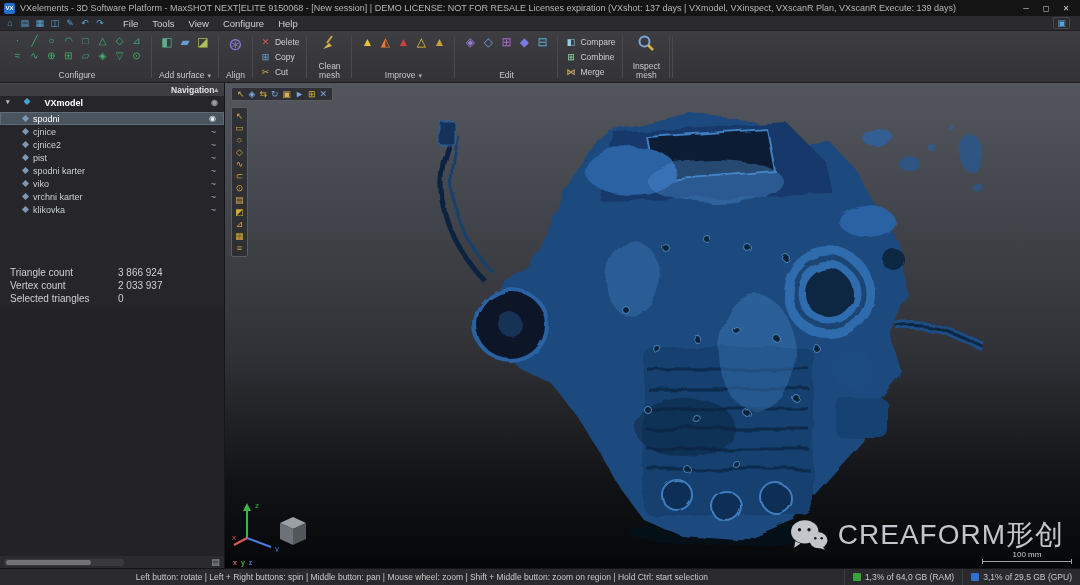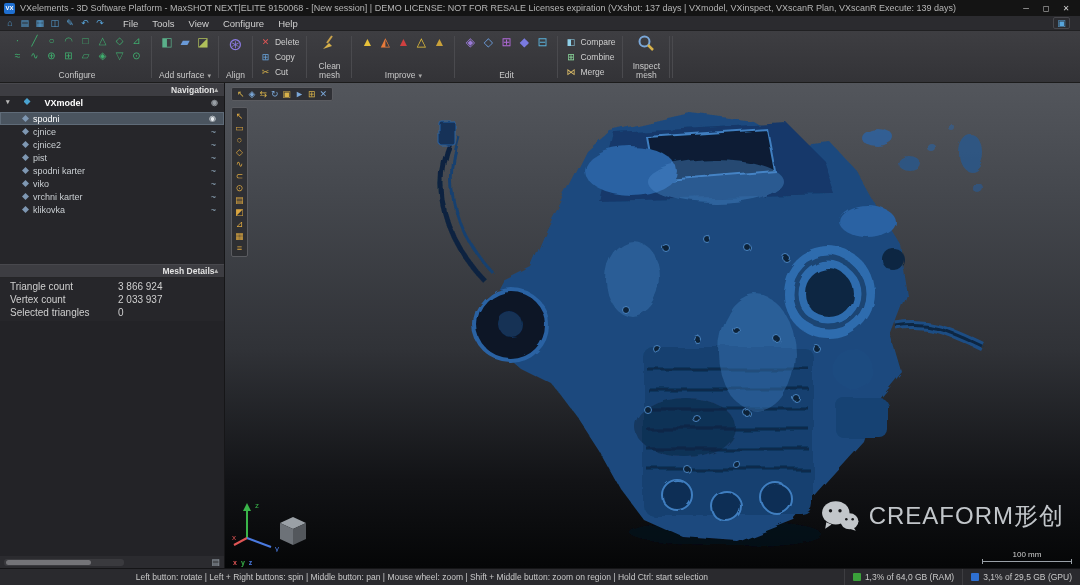--- a/index.html
+++ b/index.html
@@ -92,22 +92,22 @@
     font-size:9px;color:#dba640}
   .model-canvas{position:absolute;left:160px;top:14px;width:620px;height:455px}
   .triad{position:absolute;left:6px;bottom:16px}
   .nav-cube{position:absolute;left:50px;bottom:20px}
   .xyz-mini{position:absolute;left:8px;bottom:2px;font-size:7px;display:flex;gap:4px;font-weight:bold}
   .ax-x{color:#e05555}.ax-y{color:#3ab54a}.ax-z{color:#4a7ae0}
   .scale-bar{position:absolute;right:8px;bottom:6px;width:90px;text-align:center;font-size:8px;color:#cfcfcf}
   .scale-line{height:1px;background:#9aa0a6;margin-top:2px;position:relative}
   .scale-line::before,.scale-line::after{content:"";position:absolute;top:-2px;width:1px;height:5px;background:#9aa0a6}
   .scale-line::before{left:0}.scale-line::after{right:0}
-  .watermark{position:absolute;right:16px;bottom:36px;display:flex;align-items:center;gap:10px;
-    color:#c2c6ca;font-size:24px;letter-spacing:1px}
+  .watermark{position:absolute;right:16px;bottom:14px;display:flex;align-items:center;gap:10px;
+    color:#c2c6ca;font-size:28px;letter-spacing:1px}
 
   
   .status-bar{height:17px;background:#2a2a2e;border-top:1px solid #151517;display:flex;align-items:center;
     font-size:8.5px;color:#c9c9c9}
   .status-hints{flex:1;text-align:center;white-space:nowrap;overflow:hidden}
   .meter{display:flex;align-items:center;gap:4px;padding:0 8px;border-left:1px solid #3d3d41;height:100%}
   .chip{width:8px;height:8px;border-radius:1px;flex:none}
   .chip.ram{background:#3aa13a}.chip.gpu{background:#2e6fd0}
 </style>
 </head>
@@ -348,24 +348,20 @@
         <span class="wave">~</span>
       </div>
       <div class="tree-item">
         <span class="diamond"></span>
         <span>klikovka</span>
         <span class="spacer"></span>
         <span class="wave">~</span>
       </div>
     </div>
 
-    <div class="panel-header">
-      <span>Mesh Details</span>
-      <span class="hdr-chev">▴</span>
-    </div>
 
     <div class="details">
       <div class="drow">
         <span class="dlabel">Triangle count</span>
         <span>3 866 924</span>
       </div>
       <div class="drow">
         <span class="dlabel">Vertex count</span>
         <span>2 033 937</span>
       </div>

